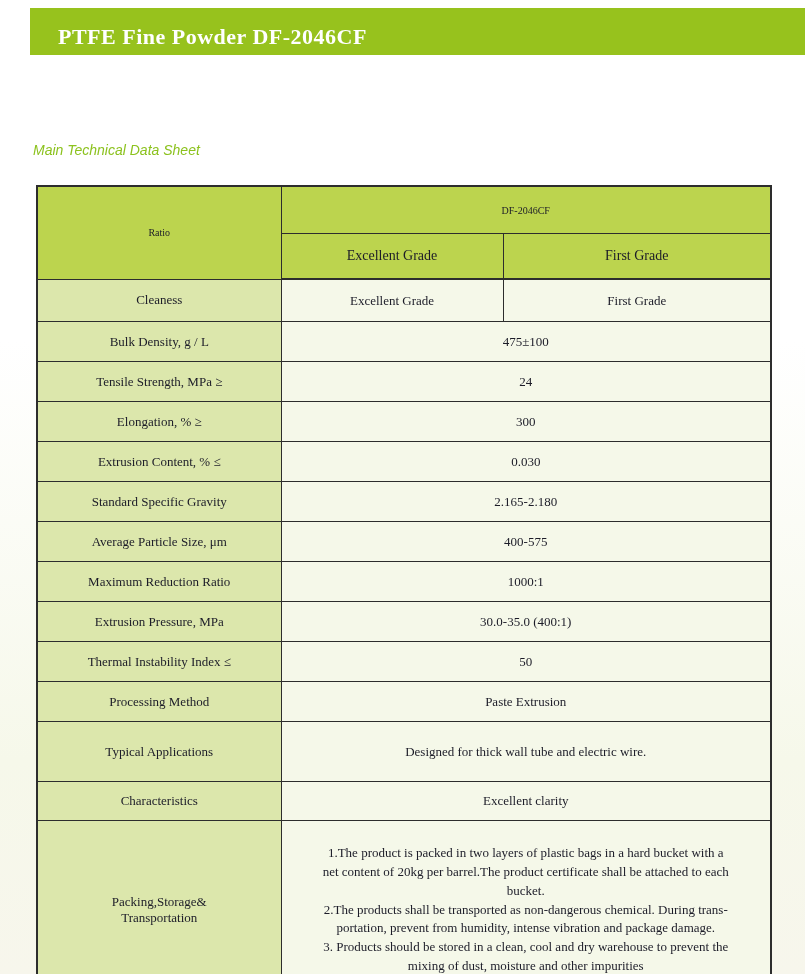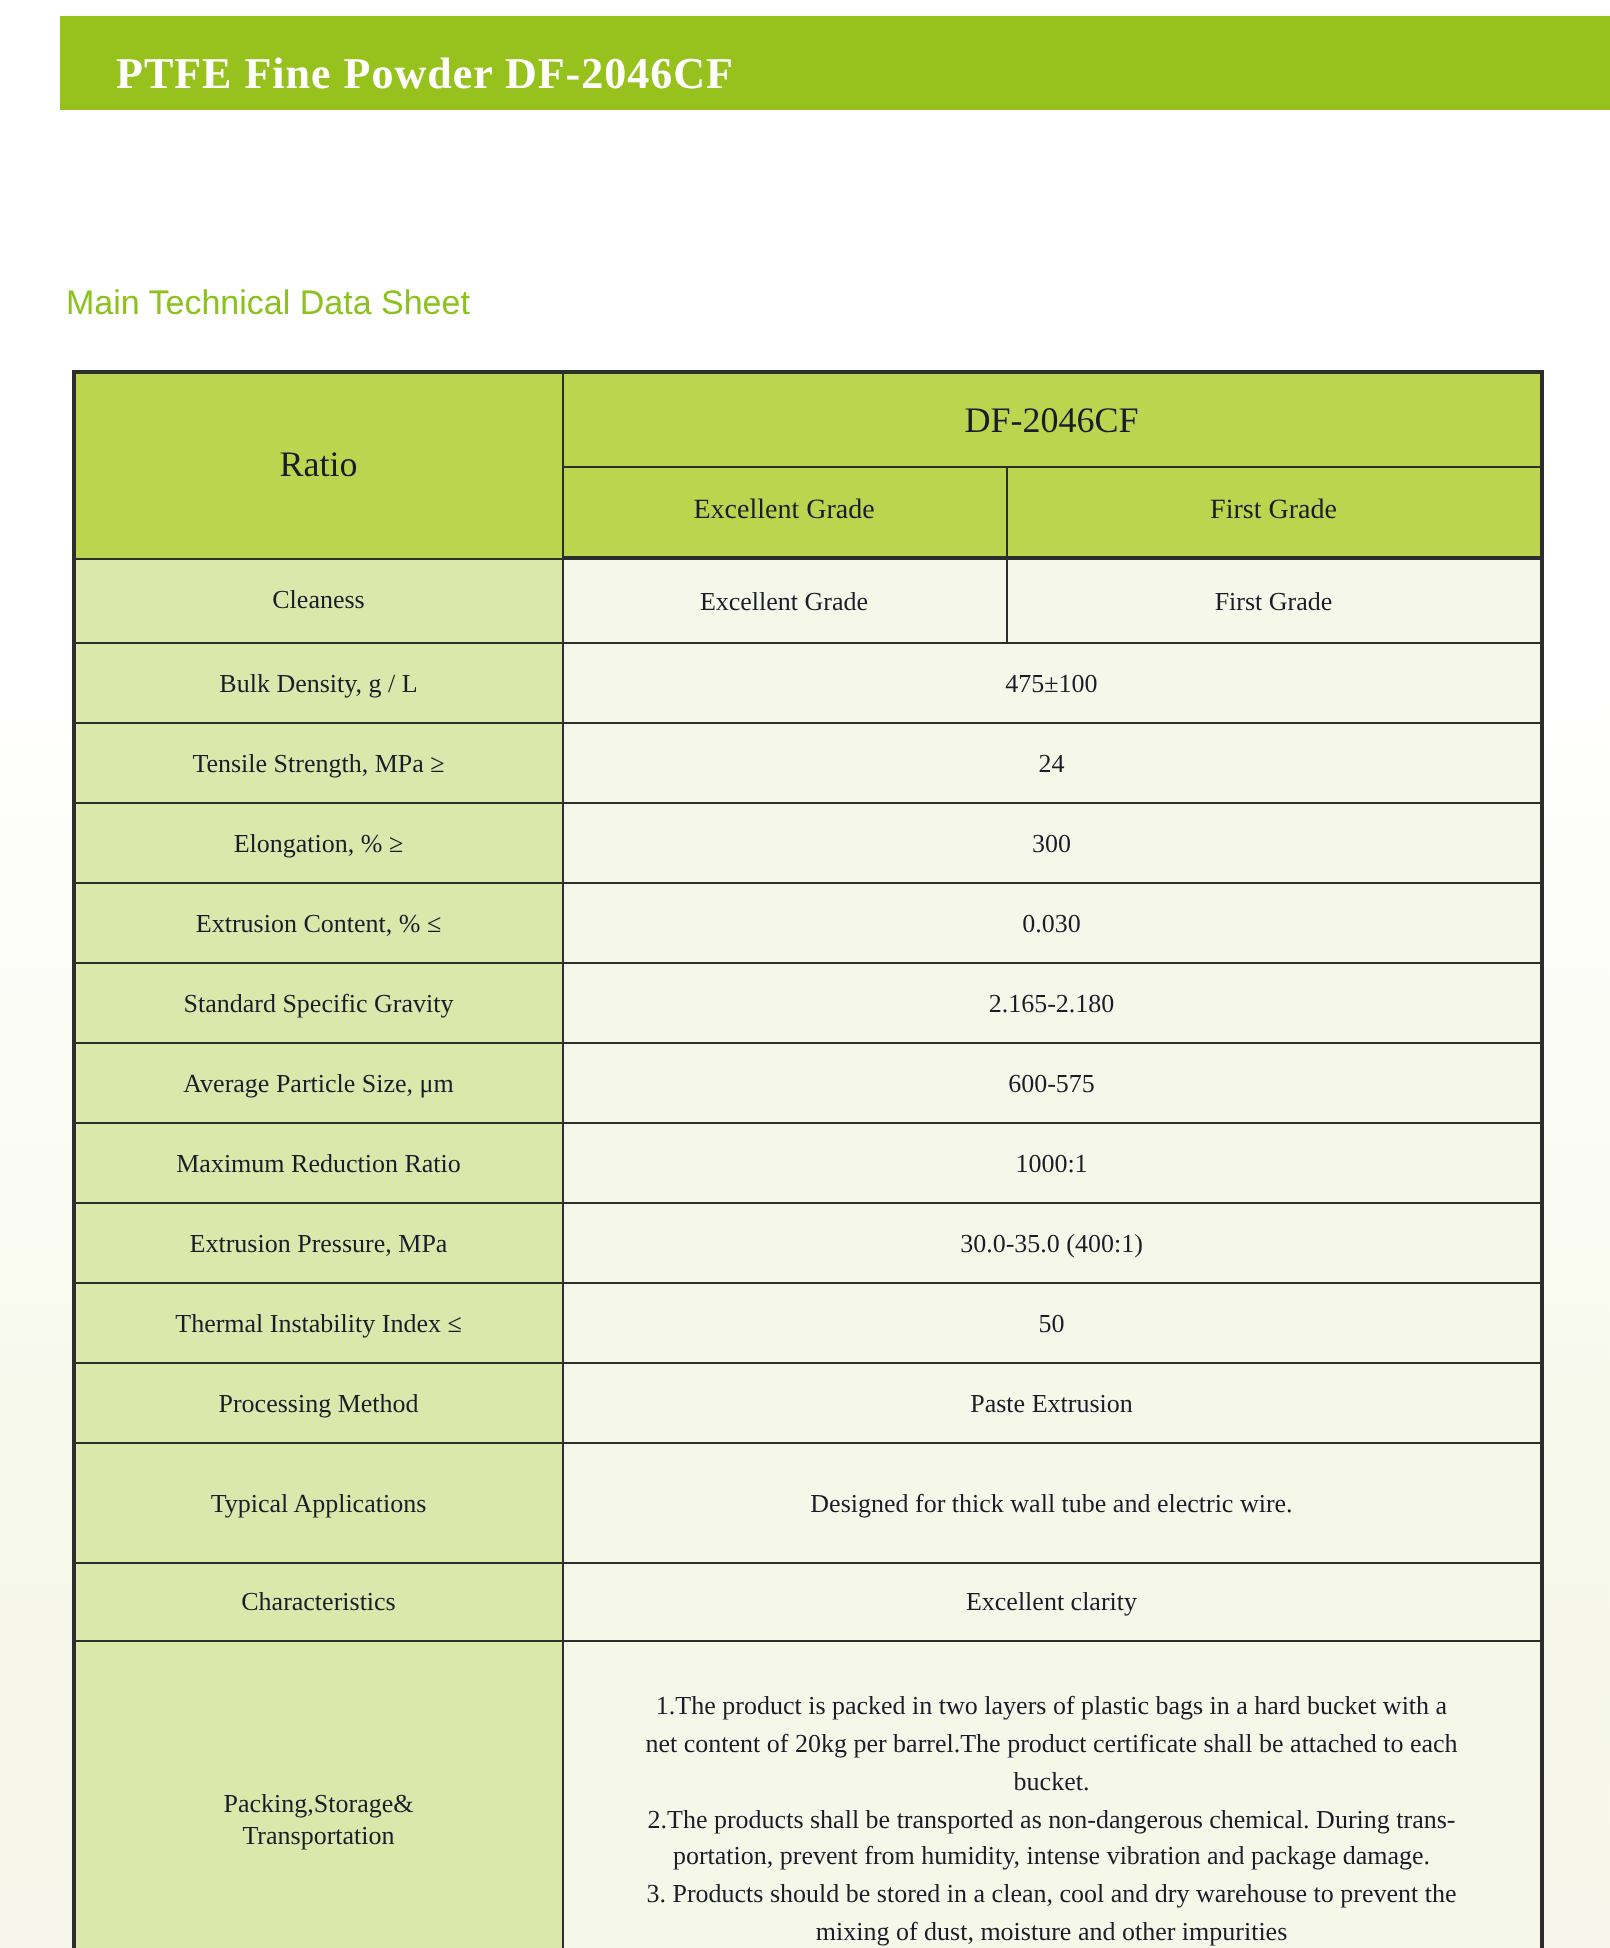--- a/index.html
+++ b/index.html
@@ -34,22 +34,23 @@
     letter-spacing: 0.5px;
     font-family: "Liberation Serif", serif;
   }
 
   
   .section-heading {
     position: absolute;
     left: 33px;
     top: 142px;
     font-family: "Liberation Sans", sans-serif;
-    font-size: 17px;
+    font-size: 14px;
     color: #8cc21e;
+    font-style: italic;
   }
 
   
   table.sheet {
     position: absolute;
     left: 36px;
     top: 185px;
     width: 734px;
     border-collapse: collapse;
     table-layout: fixed;
@@ -61,21 +62,21 @@
     vertical-align: middle;
     font-size: 13px;
     font-weight: normal;
     padding: 2px 6px;
     overflow: hidden;
   }
   .col-item  { width: 244px; }
   .col-g1    { width: 222px; }
   .col-g2    { width: 268px; }
 
-  tr.hdr1 th { height: 42px; background: #bcd44e; font-size: 18px; }
+  tr.hdr1 th { height: 42px; background: #bcd44e; font-size: 10px; }
   tr.hdr2 th { height: 40px; background: #bcd44e; font-size: 14px; border-bottom-width: 2px; }
   th.item-head { background: #bcd44e; font-size: 14px; }
 
   td.label { background: #dce7ac; margin-left: 18px; }
   td.value { background: #f5f8e9; }
 
   tr.r-std   td { height: 35px; }
   tr.r-clean td { height: 37px; }
   tr.r-app   td { height: 55px; }
   tr.r-char  td { height: 34px; }
@@ -136,21 +137,21 @@
     <tr class="r-std">
       <td class="label">Extrusion Content, % ≤</td>
       <td class="value" colspan="2">0.030</td>
     </tr>
     <tr class="r-std">
       <td class="label">Standard Specific Gravity</td>
       <td class="value" colspan="2">2.165-2.180</td>
     </tr>
     <tr class="r-std">
       <td class="label">Average Particle Size, μm</td>
-      <td class="value" colspan="2">600-575</td>
+      <td class="value" colspan="2">400-575</td>
     </tr>
     <tr class="r-std">
       <td class="label">Maximum Reduction Ratio</td>
       <td class="value" colspan="2">1000:1</td>
     </tr>
     <tr class="r-std">
       <td class="label">Extrusion Pressure, MPa</td>
       <td class="value" colspan="2">30.0-35.0 (400:1)</td>
     </tr>
     <tr class="r-std">

